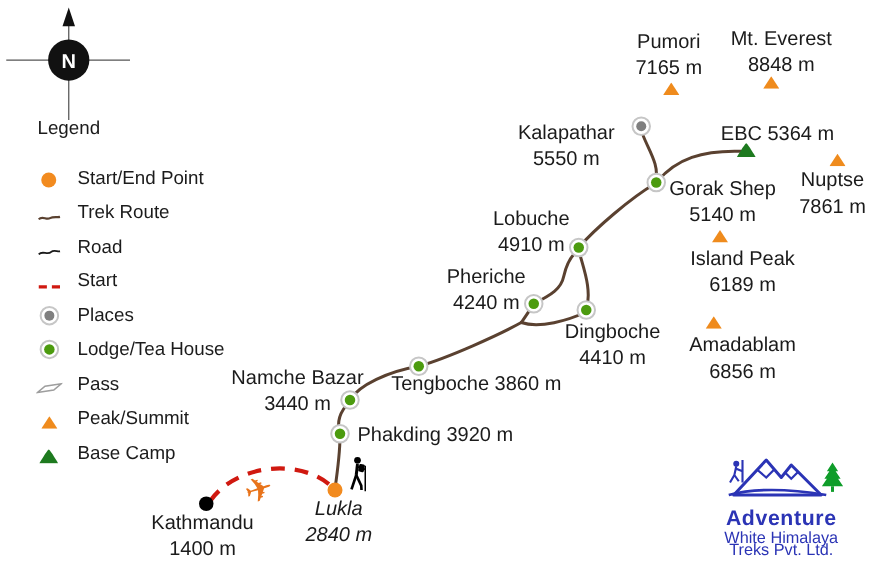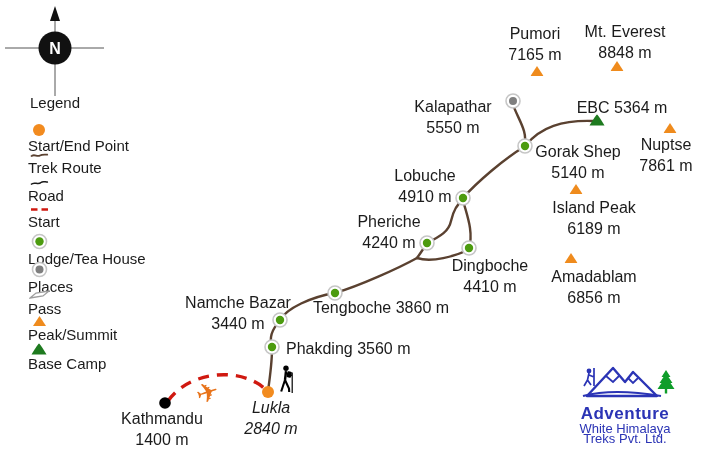--- a/index.html
+++ b/index.html
@@ -5,21 +5,21 @@
   html,body{margin:0;padding:0;background:#fff;}
   .canvas{
     position:relative;width:706px;height:457px;background:#fff;overflow:hidden;
     font-family:"Liberation Sans", sans-serif;color:var(--c-text,#1b1b1b);
   }
   
   .compass{position:absolute;left:0;top:0;}
   
   .legend{position:absolute;left:28px;top:94px;}
   .legend-title{font-size:15px;margin:0 0 12px 2px;}
-  .legend-row{display:flex;align-items:flex-start;height:27.5px;flex-direction:column;}
+  .legend-row{display:flex;align-items:flex-end;height:27.5px;}
   .legend-icon{width:22px;display:flex;justify-content:center;align-items:center;margin-right:12px;}
   .legend-label{font-size:15px;white-space:nowrap;}
   
   .route-layer{position:absolute;left:0;top:0;}
   .route-path{fill:none;stroke:var(--c-trail,#5a4130);stroke-width:2.4;stroke-linecap:round;}
   .flight-path{fill:none;stroke:var(--c-flight,#d01910);stroke-width:3.4;stroke-linecap:butt;stroke-dasharray:11 8;}
   .marker{position:absolute;transform:translate(-50%,-50%);display:flex;align-items:center;justify-content:center;}
   .map-label{position:absolute;font-size:16px;line-height:21px;text-align:center;white-space:nowrap;}
   .map-label.left{text-align:left;}
   
@@ -78,33 +78,33 @@
             <svg width="19" height="7">
               <path d="M1 3.5 H7.5 M11.5 3.5 H18" stroke="#d01910" stroke-width="2.6"></path>
             </svg>
           </span>
           <span class="legend-label">Start</span>
         </div>
         <div class="legend-row">
           <span class="legend-icon">
             <svg width="17" height="17">
               <circle cx="8.5" cy="8.5" r="7" fill="#fff" stroke="#c6c6c6" stroke-width="1.6"></circle>
-              <circle cx="8.5" cy="8.5" r="4.2" fill="#4c9b0f"></circle>
-            </svg>
-          </span>
-          <span class="legend-label">Lodge/Tea House</span>
+              <circle cx="8.5" cy="8.5" r="4" fill="#7f7f7f"></circle>
+            </svg>
+          </span>
+          <span class="legend-label">Places</span>
         </div>
         <div class="legend-row">
           <span class="legend-icon">
             <svg width="17" height="17">
               <circle cx="8.5" cy="8.5" r="7" fill="#fff" stroke="#c6c6c6" stroke-width="1.6"></circle>
-              <circle cx="8.5" cy="8.5" r="4" fill="#7f7f7f"></circle>
-            </svg>
-          </span>
-          <span class="legend-label">Places</span>
+              <circle cx="8.5" cy="8.5" r="4.2" fill="#4c9b0f"></circle>
+            </svg>
+          </span>
+          <span class="legend-label">Lodge/Tea House</span>
         </div>
         <div class="legend-row">
           <span class="legend-icon">
             <svg width="21" height="12">
               <polygon points="1,10 14,8 20,3 7,5" fill="#fff" stroke="#9e9e9e" stroke-width="1.3"></polygon>
             </svg>
           </span>
           <span class="legend-label">Pass</span>
         </div>
         <div class="legend-row">
@@ -234,21 +234,21 @@
   <div id="labels-layer">
       <div class="map-label" style="top: 408px; left: 162px; transform: translateX(-50%);">
         <div>Kathmandu</div>
         <div>1400 m</div>
       </div>
       <div class="map-label" style="top: 397px; left: 271px; transform: translateX(-50%); font-style: italic;">
         <div>Lukla</div>
         <div>2840 m</div>
       </div>
       <div class="map-label left" style="top: 338px; left: 286px;">
-        <div><span>Phakding</span> <span>3560 m</span></div>
+        <div><span>Phakding</span> <span>3920 m</span></div>
       </div>
       <div class="map-label" style="top: 292px; left: 238px; transform: translateX(-50%);">
         <div>Namche Bazar</div>
         <div>3440 m</div>
       </div>
       <div class="map-label" style="top: 297px; left: 381px; transform: translateX(-50%);">
         <div><span>Tengboche</span> <span>3860 m</span></div>
       </div>
       <div class="map-label" style="top: 211px; left: 389px; transform: translateX(-50%);">
         <div>Pheriche</div>

